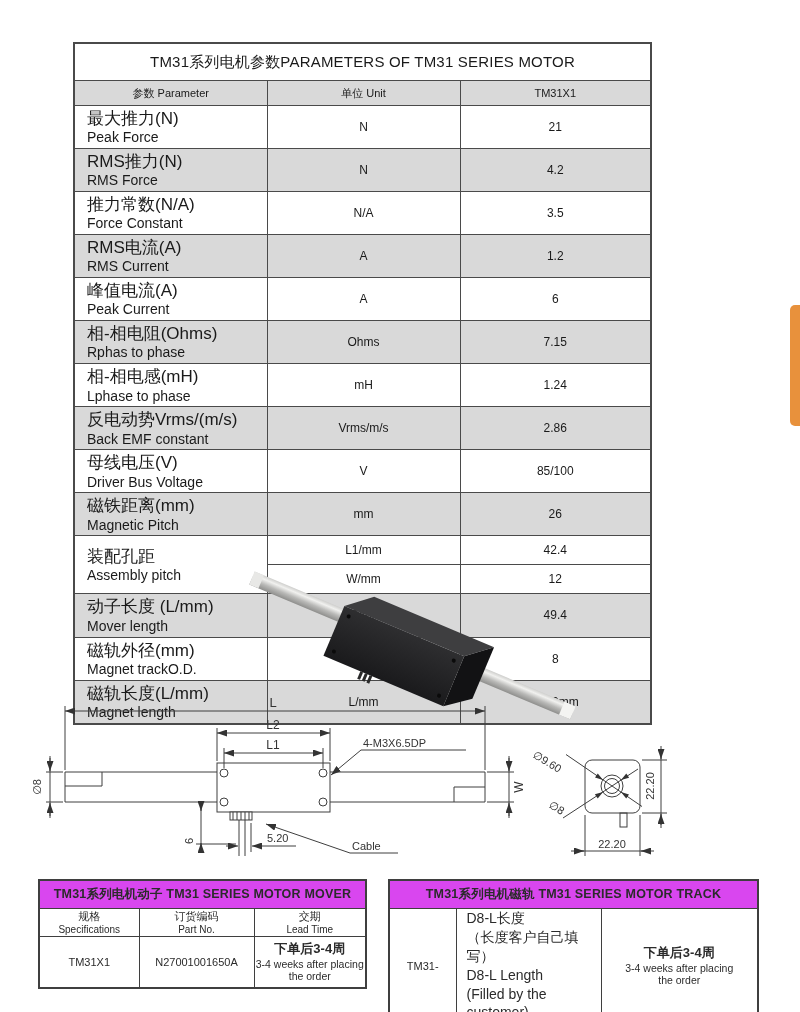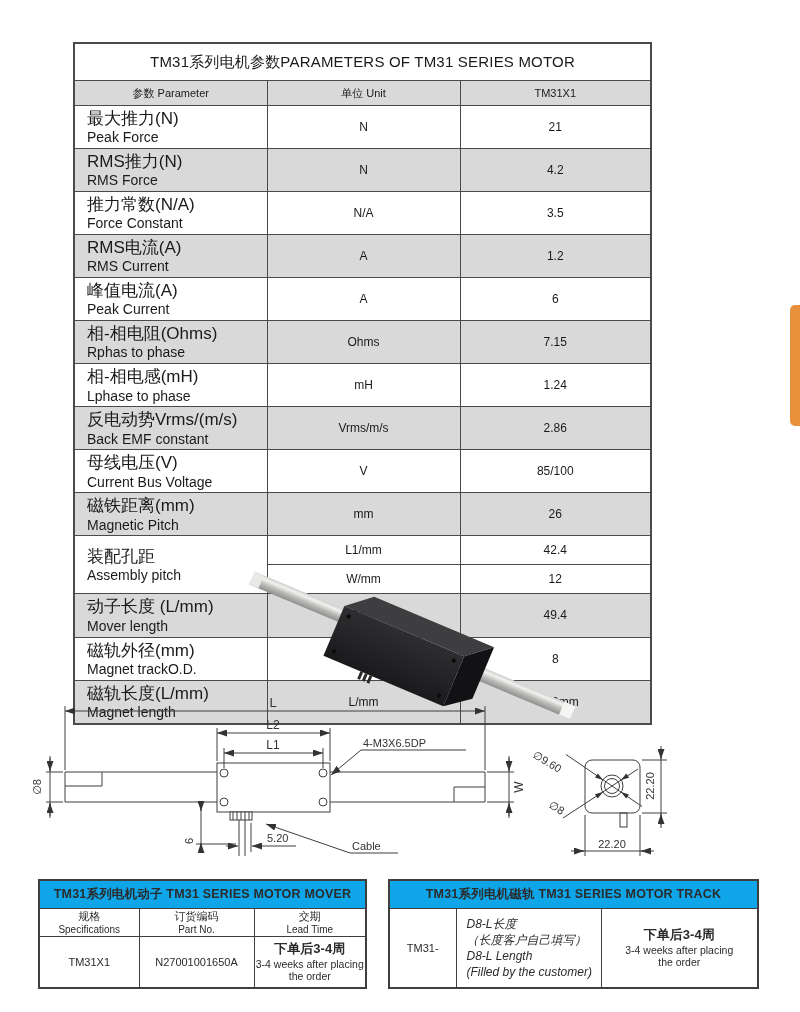--- a/index.html
+++ b/index.html
@@ -29,28 +29,28 @@
   .tab-en{writing-mode:vertical-rl;font-size:6px;margin-left:1px;opacity:.95;}
 
   
   .drawing{position:absolute;left:30px;top:560px;}
   .drawing text{fill:#333;font-family:"Liberation Sans","DejaVu Sans",sans-serif;}
 
   
   table.bt{position:absolute;border-collapse:collapse;table-layout:fixed;color:#2b2b2b;
            border:2px solid #3f3f3f;}
   table.bt td{border:1px solid #3f3f3f;padding:0;vertical-align:middle;text-align:center;}
-  table.bt .tt{background:#0ea5e9;font-weight:bold;font-size:12.5px;height:27px;letter-spacing:.2px;}
+  table.bt .tt{background:#d946ef;font-weight:bold;font-size:12.5px;height:27px;letter-spacing:.2px;}
   table.bt .hzh{font-size:11px;line-height:1.3;}
   table.bt .hen{font-size:10px;line-height:1.2;}
   table.bt .cell{font-size:11px;}
   table.bt .lz{font-weight:bold;font-size:13px;line-height:1.3;}
   table.bt .le{font-size:10.5px;line-height:1.15;max-width:110px;margin:0 auto;}
   table.bt td.desc{text-align:left;padding-left:10px;}
-  table.bt td.desc div{font-size:12px;line-height:1.35;font-style:italic;}
+  table.bt td.desc div{font-size:14px;line-height:1.35;}
   .mover-tbl{left:38px;top:879px;width:327px;}
   .track-tbl{left:388px;top:879px;width:369px;}
   .mover-tbl .hrow td{height:27px;text-align:center;}
   .mover-tbl .drow td{height:50px;}
   .track-tbl .drow td{height:78px;}
 </style>
 </head>
 <body>
 
 <div class="page">
@@ -131,21 +131,21 @@
       <td class="p">
             <div class="zh">反电动势Vrms/(m/s)</div>
             <div class="en">Back EMF constant</div>
           </td>
       <td class="u">Vrms/m/s</td>
       <td class="v">2.86</td>
     </tr>
     <tr class="r">
       <td class="p">
             <div class="zh">母线电压(V)</div>
-            <div class="en">Current Bus Voltage</div>
+            <div class="en">Driver Bus Voltage</div>
           </td>
       <td class="u">V</td>
       <td class="v">85/100</td>
     </tr>
     <tr class="r alt">
       <td class="p">
             <div class="zh">磁铁距离(mm)</div>
             <div class="en">Magnetic Pitch</div>
           </td>
       <td class="u">mm</td>

